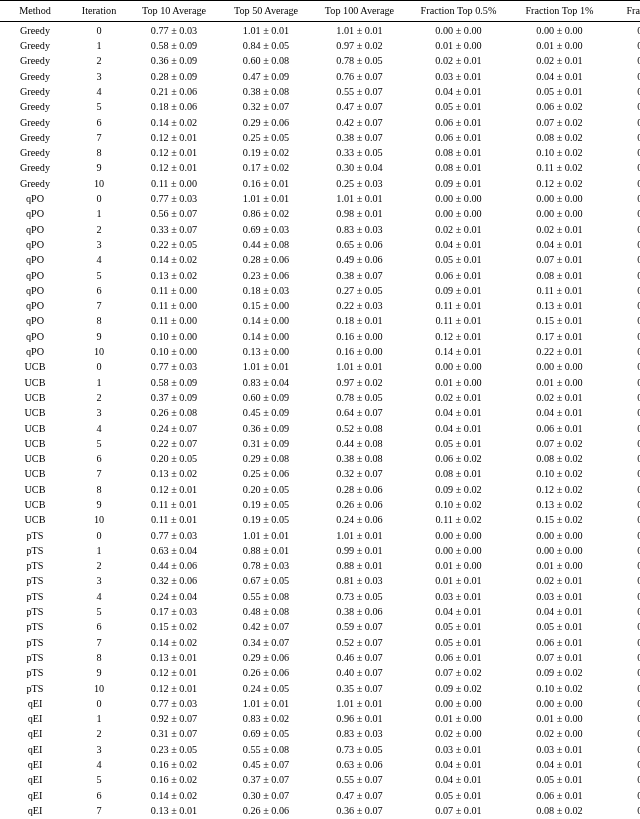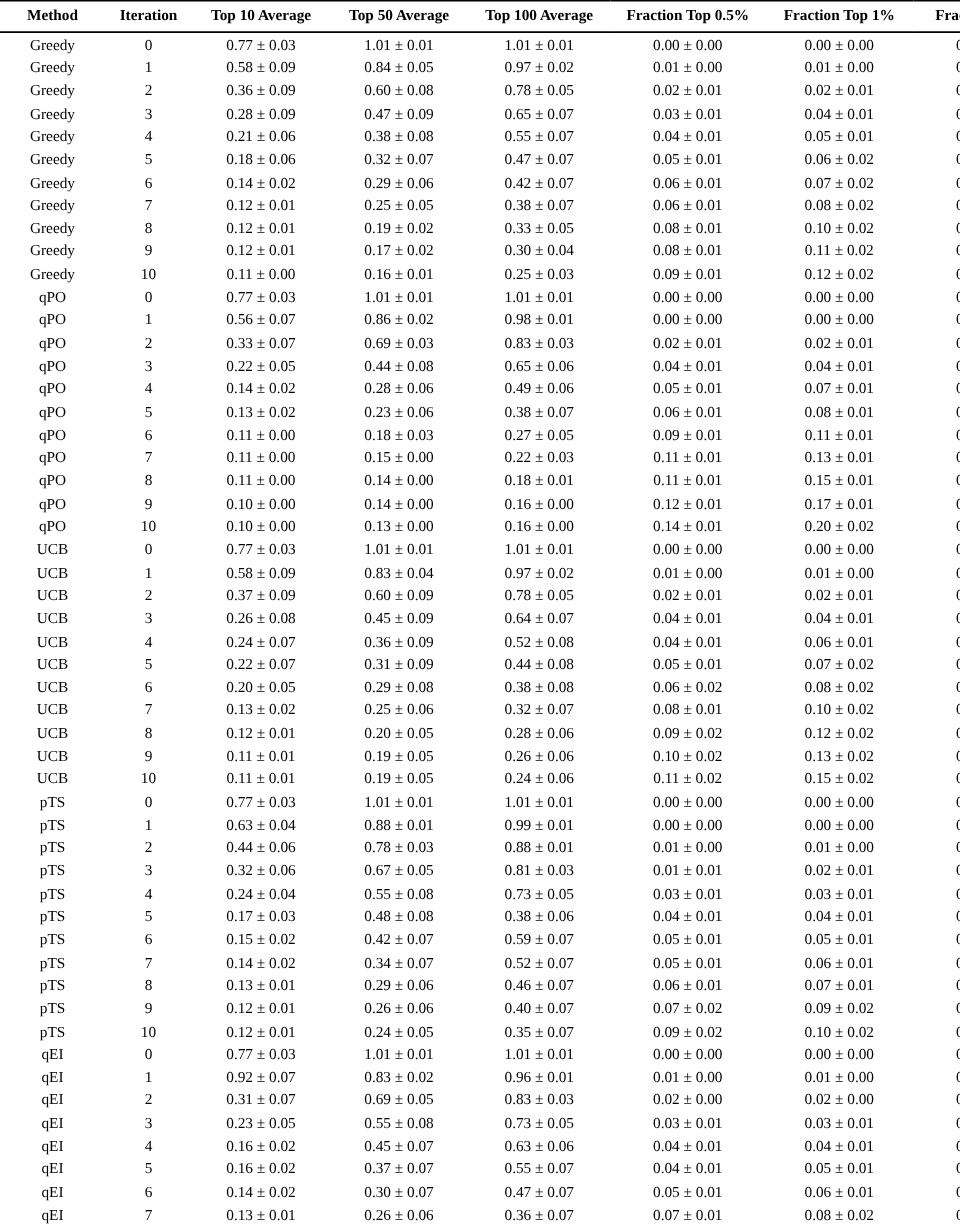--- a/index.html
+++ b/index.html
@@ -20,21 +20,21 @@
     box-sizing: border-box;
     padding: 0;
   }
   table.results {
     border-collapse: collapse;
     width: 612px;
     margin: 0 auto;
     table-layout: fixed;
   }
   table.results thead th {
-    font-weight: bold;
+    font-weight: normal;
     font-size: 10.2px;
     line-height: 1;
     padding: 4.5px 0 5.5px 0;
     text-align: center;
     white-space: nowrap;
   }
   table.results tbody td {
     font-size: 10.2px;
     line-height: 1;
     padding: 2.55px 0 2.55px 0;
@@ -117,21 +117,21 @@
           <td>0.78 ± 0.05</td>
           <td>0.02 ± 0.01</td>
           <td>0.02 ± 0.01</td>
           <td>0.01 ± 0.00</td>
         </tr>
         <tr>
           <td class="method-cell">Greedy</td>
           <td class="iter-cell">3</td>
           <td>0.28 ± 0.09</td>
           <td>0.47 ± 0.09</td>
-          <td>0.65 ± 0.07</td>
+          <td>0.76 ± 0.07</td>
           <td>0.03 ± 0.01</td>
           <td>0.04 ± 0.01</td>
           <td>0.02 ± 0.01</td>
         </tr>
         <tr>
           <td class="method-cell">Greedy</td>
           <td class="iter-cell">4</td>
           <td>0.21 ± 0.06</td>
           <td>0.38 ± 0.08</td>
           <td>0.55 ± 0.07</td>
@@ -299,21 +299,21 @@
           <td>0.17 ± 0.01</td>
           <td>0.09 ± 0.00</td>
         </tr>
         <tr>
           <td class="method-cell">qPO</td>
           <td class="iter-cell">10</td>
           <td>0.10 ± 0.00</td>
           <td>0.13 ± 0.00</td>
           <td>0.16 ± 0.00</td>
           <td>0.14 ± 0.01</td>
-          <td>0.20 ± 0.02</td>
+          <td>0.22 ± 0.01</td>
           <td>0.10 ± 0.01</td>
         </tr>
         <tr>
           <td class="method-cell">UCB</td>
           <td class="iter-cell">0</td>
           <td>0.77 ± 0.03</td>
           <td>1.01 ± 0.01</td>
           <td>1.01 ± 0.01</td>
           <td>0.00 ± 0.00</td>
           <td>0.00 ± 0.00</td>

